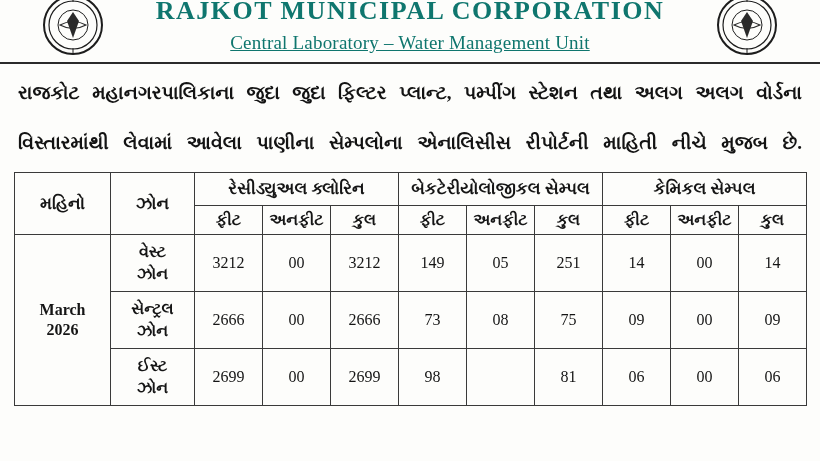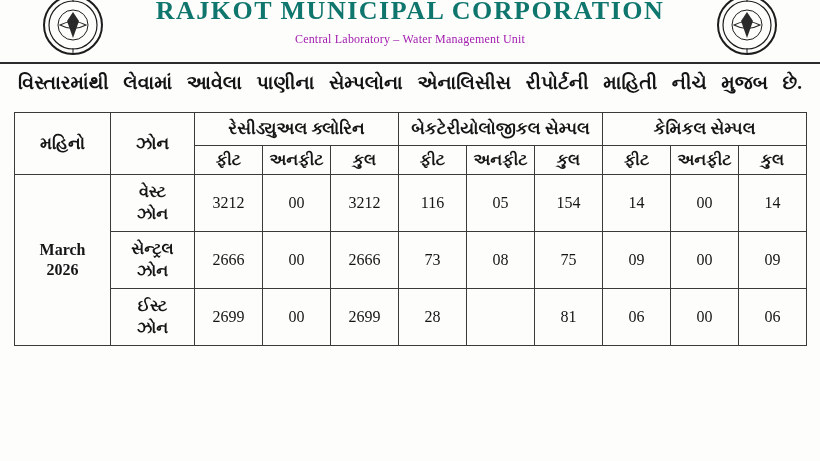--- a/index.html
+++ b/index.html
@@ -52,24 +52,25 @@
     font-size: 26px;
     letter-spacing: 1.5px;
     color: #0f766e;
     line-height: 22px;
     white-space: nowrap;
     overflow: hidden;
     height: 22px;
   }
   .org-sub {
     font-family: "Liberation Serif", serif;
-    font-size: 12px;
-    color: #a21caf;
+    font-size: 19px;
+    color: #0f766e;
     margin-top: 10px;
     letter-spacing: 0.2px;
+    text-decoration: underline;
   }
 
   
   .doc-title {
     text-align: center;
     font-family: "Liberation Serif", serif;
     font-weight: bold;
     font-size: 19px;
     margin-top: 22px;
     color: #141414;
@@ -162,21 +163,22 @@
         <circle cx="31" cy="31" r="15" fill="none" stroke="#1d1d1d" stroke-width="1"></circle>
         <path d="M31 18 L37 27 L31 44 L25 27 Z" fill="#2a2a2a"></path>
         <path d="M18 31 Q31 24 44 31 Q31 38 18 31 Z" fill="none" stroke="#2a2a2a" stroke-width="1.2"></path>
         <line x1="31" y1="2" x2="31" y2="8" stroke="#1d1d1d" stroke-width="1"></line>
         <line x1="31" y1="54" x2="31" y2="60" stroke="#1d1d1d" stroke-width="1"></line>
       </svg>
     </div>
   </div>
 
 
-  <div class="intro" style="margin-top:4px;">વિસ્તારમાંથી લેવામાં આવેલા પાણીના સેમ્પલોના એનાલિસીસ રીપોર્ટની માહિતી નીચે મુજબ છે.</div>
+  <div class="intro">રાજકોટ મહાનગરપાલિકાના જુદા જુદા ફિલ્ટર પ્લાન્ટ, પમ્પીંગ સ્ટેશન તથા અલગ અલગ વોર્ડના</div>
+  <div class="intro" style="margin-top:20px;">વિસ્તારમાંથી લેવામાં આવેલા પાણીના સેમ્પલોના એનાલિસીસ રીપોર્ટની માહિતી નીચે મુજબ છે.</div>
 
   <table class="report">
     <colgroup>
       <col class="colw-month">
         <col class="colw-zone">
       <col class="colw-num">
         <col class="colw-num">
         <col class="colw-num">
       <col class="colw-num">
         <col class="colw-num">
@@ -211,23 +213,23 @@
           <div>March</div>
           <div>2026</div>
         </td>
         <td class="zone-cell">
           <div>વેસ્ટ</div>
           <div>ઝોન</div>
         </td>
         <td>3212</td>
         <td>00</td>
         <td>3212</td>
-        <td>116</td>
+        <td>149</td>
         <td>05</td>
-        <td>154</td>
+        <td>251</td>
         <td>14</td>
         <td>00</td>
         <td>14</td>
       </tr>
       <tr>
         <td class="zone-cell">
           <div>સેન્ટ્રલ</div>
           <div>ઝોન</div>
         </td>
         <td>2666</td>
@@ -241,21 +243,21 @@
         <td>09</td>
       </tr>
       <tr>
         <td class="zone-cell">
           <div>ઈસ્ટ</div>
           <div class="row-clip">ઝોન</div>
         </td>
         <td>2699</td>
         <td>00</td>
         <td>2699</td>
-        <td>28</td>
+        <td>98</td>
         <td></td>
         <td>81</td>
         <td>06</td>
         <td>00</td>
         <td>06</td>
       </tr>
     </tbody>
   </table>
 
 </div>

